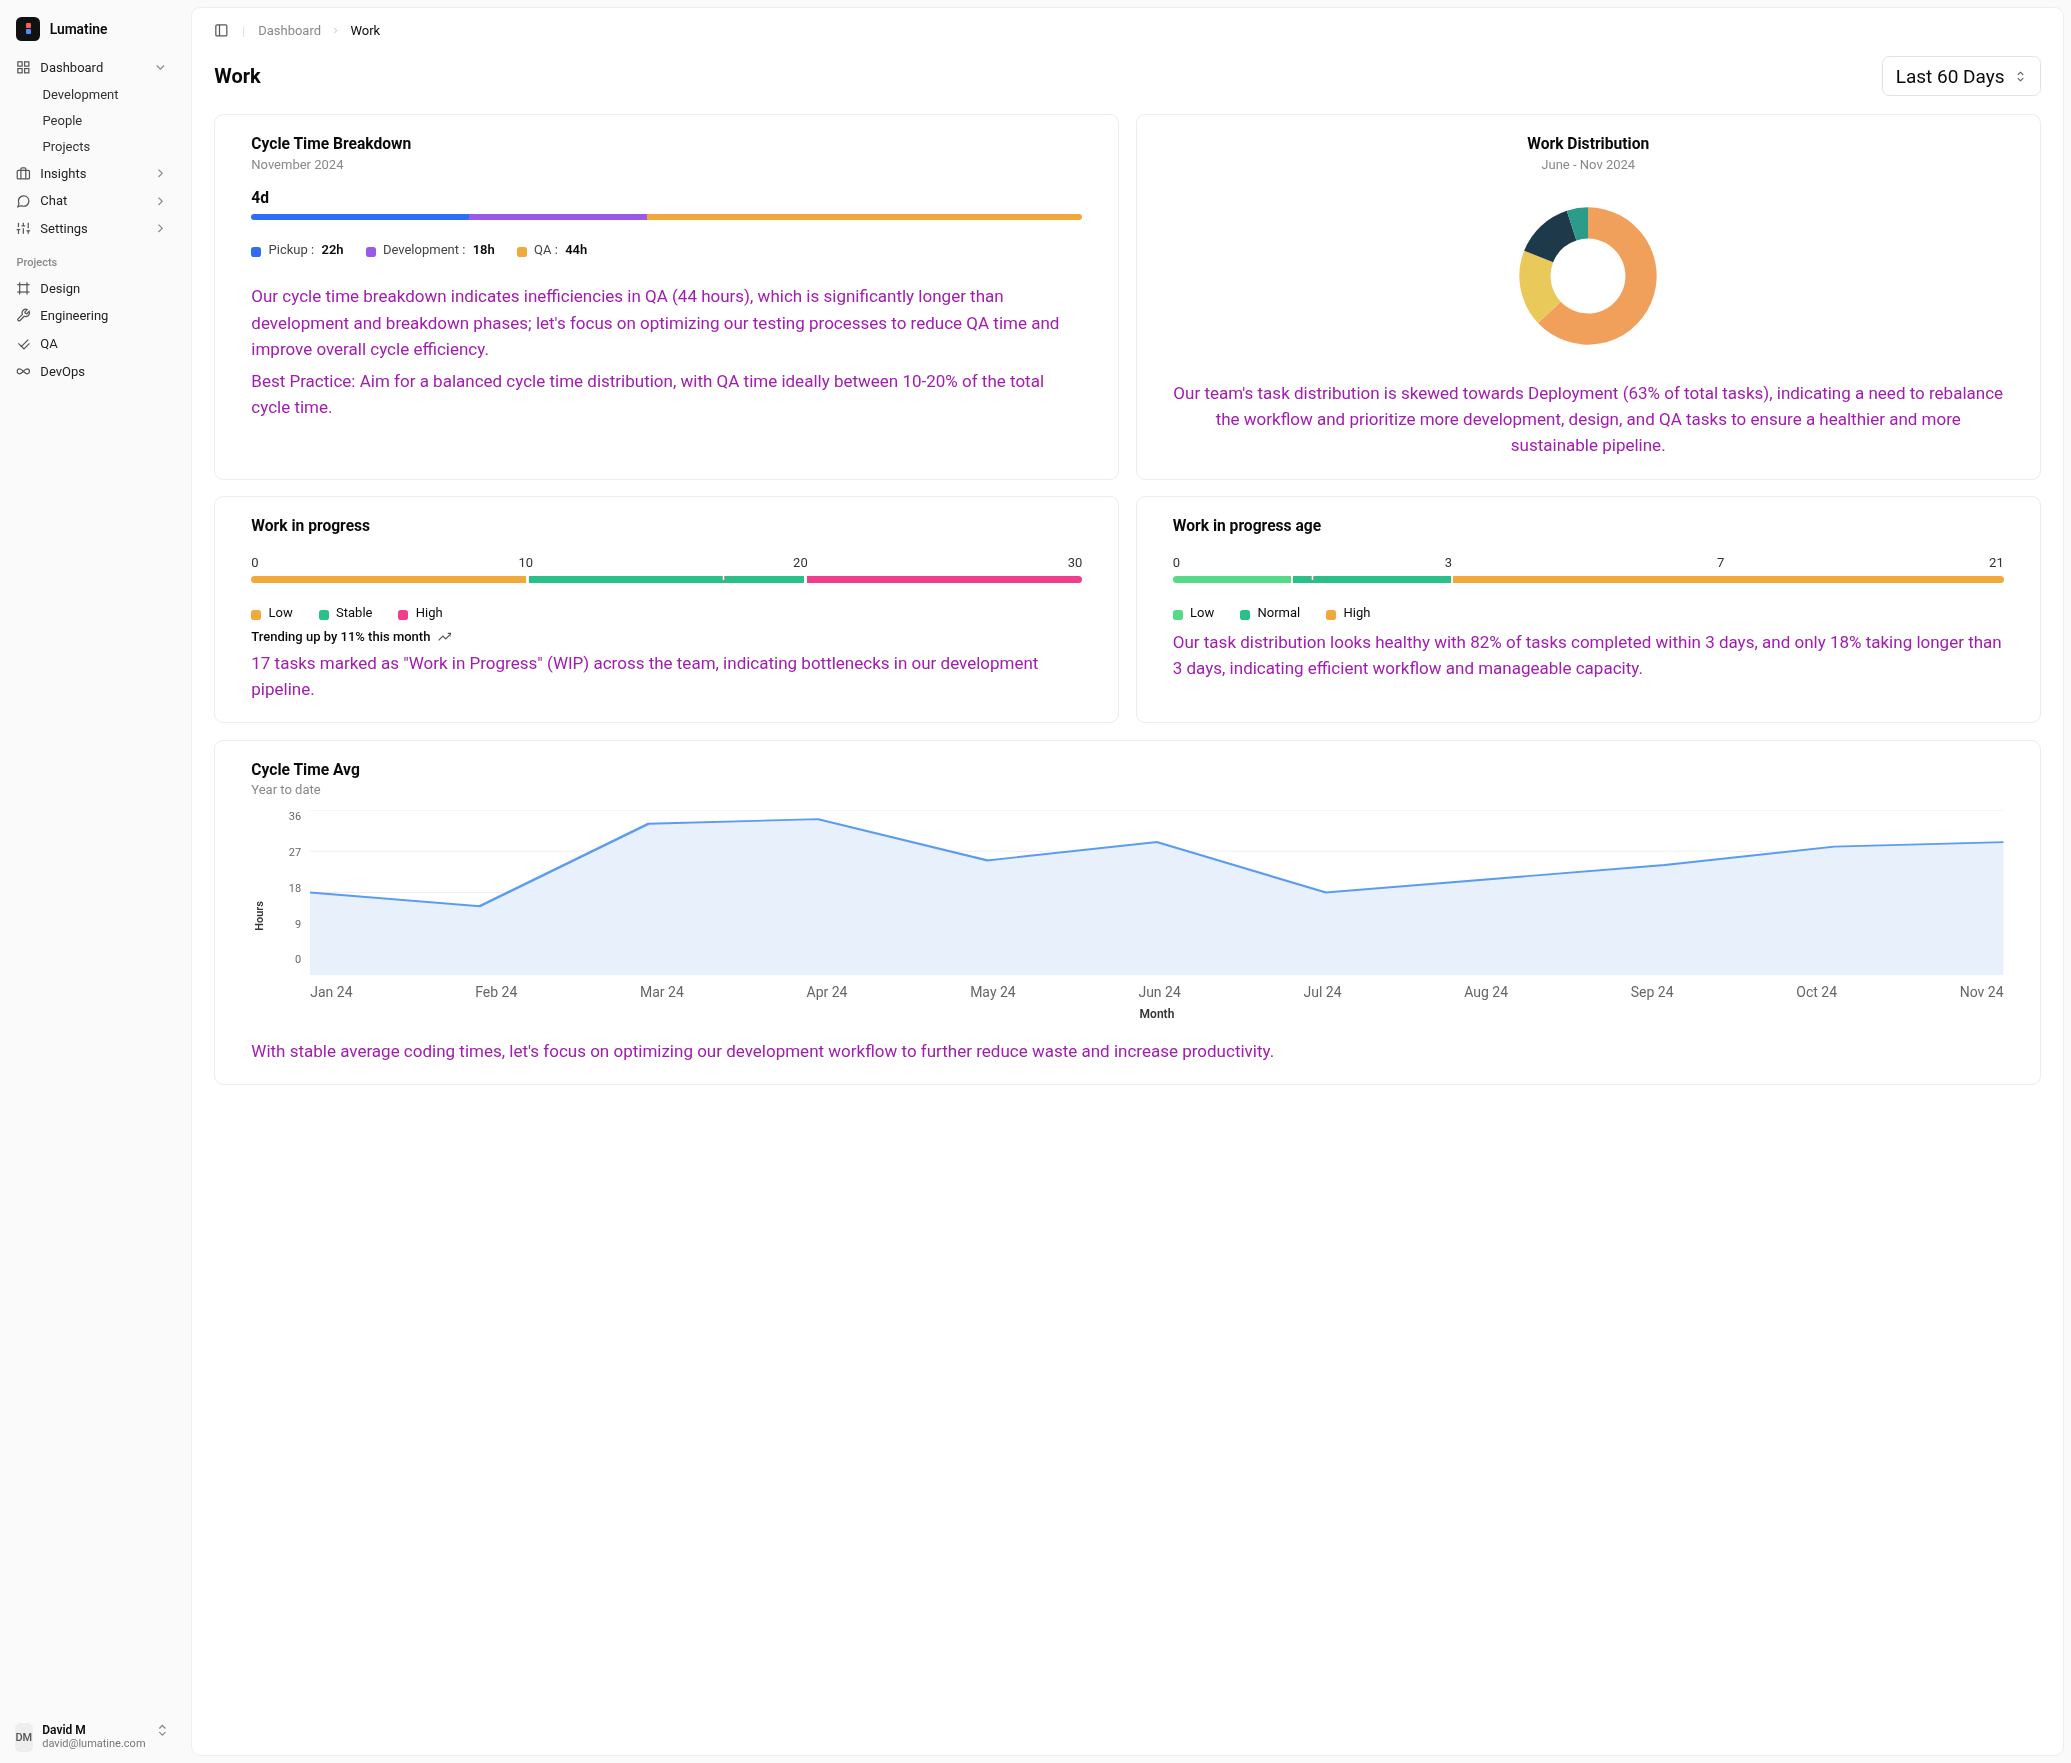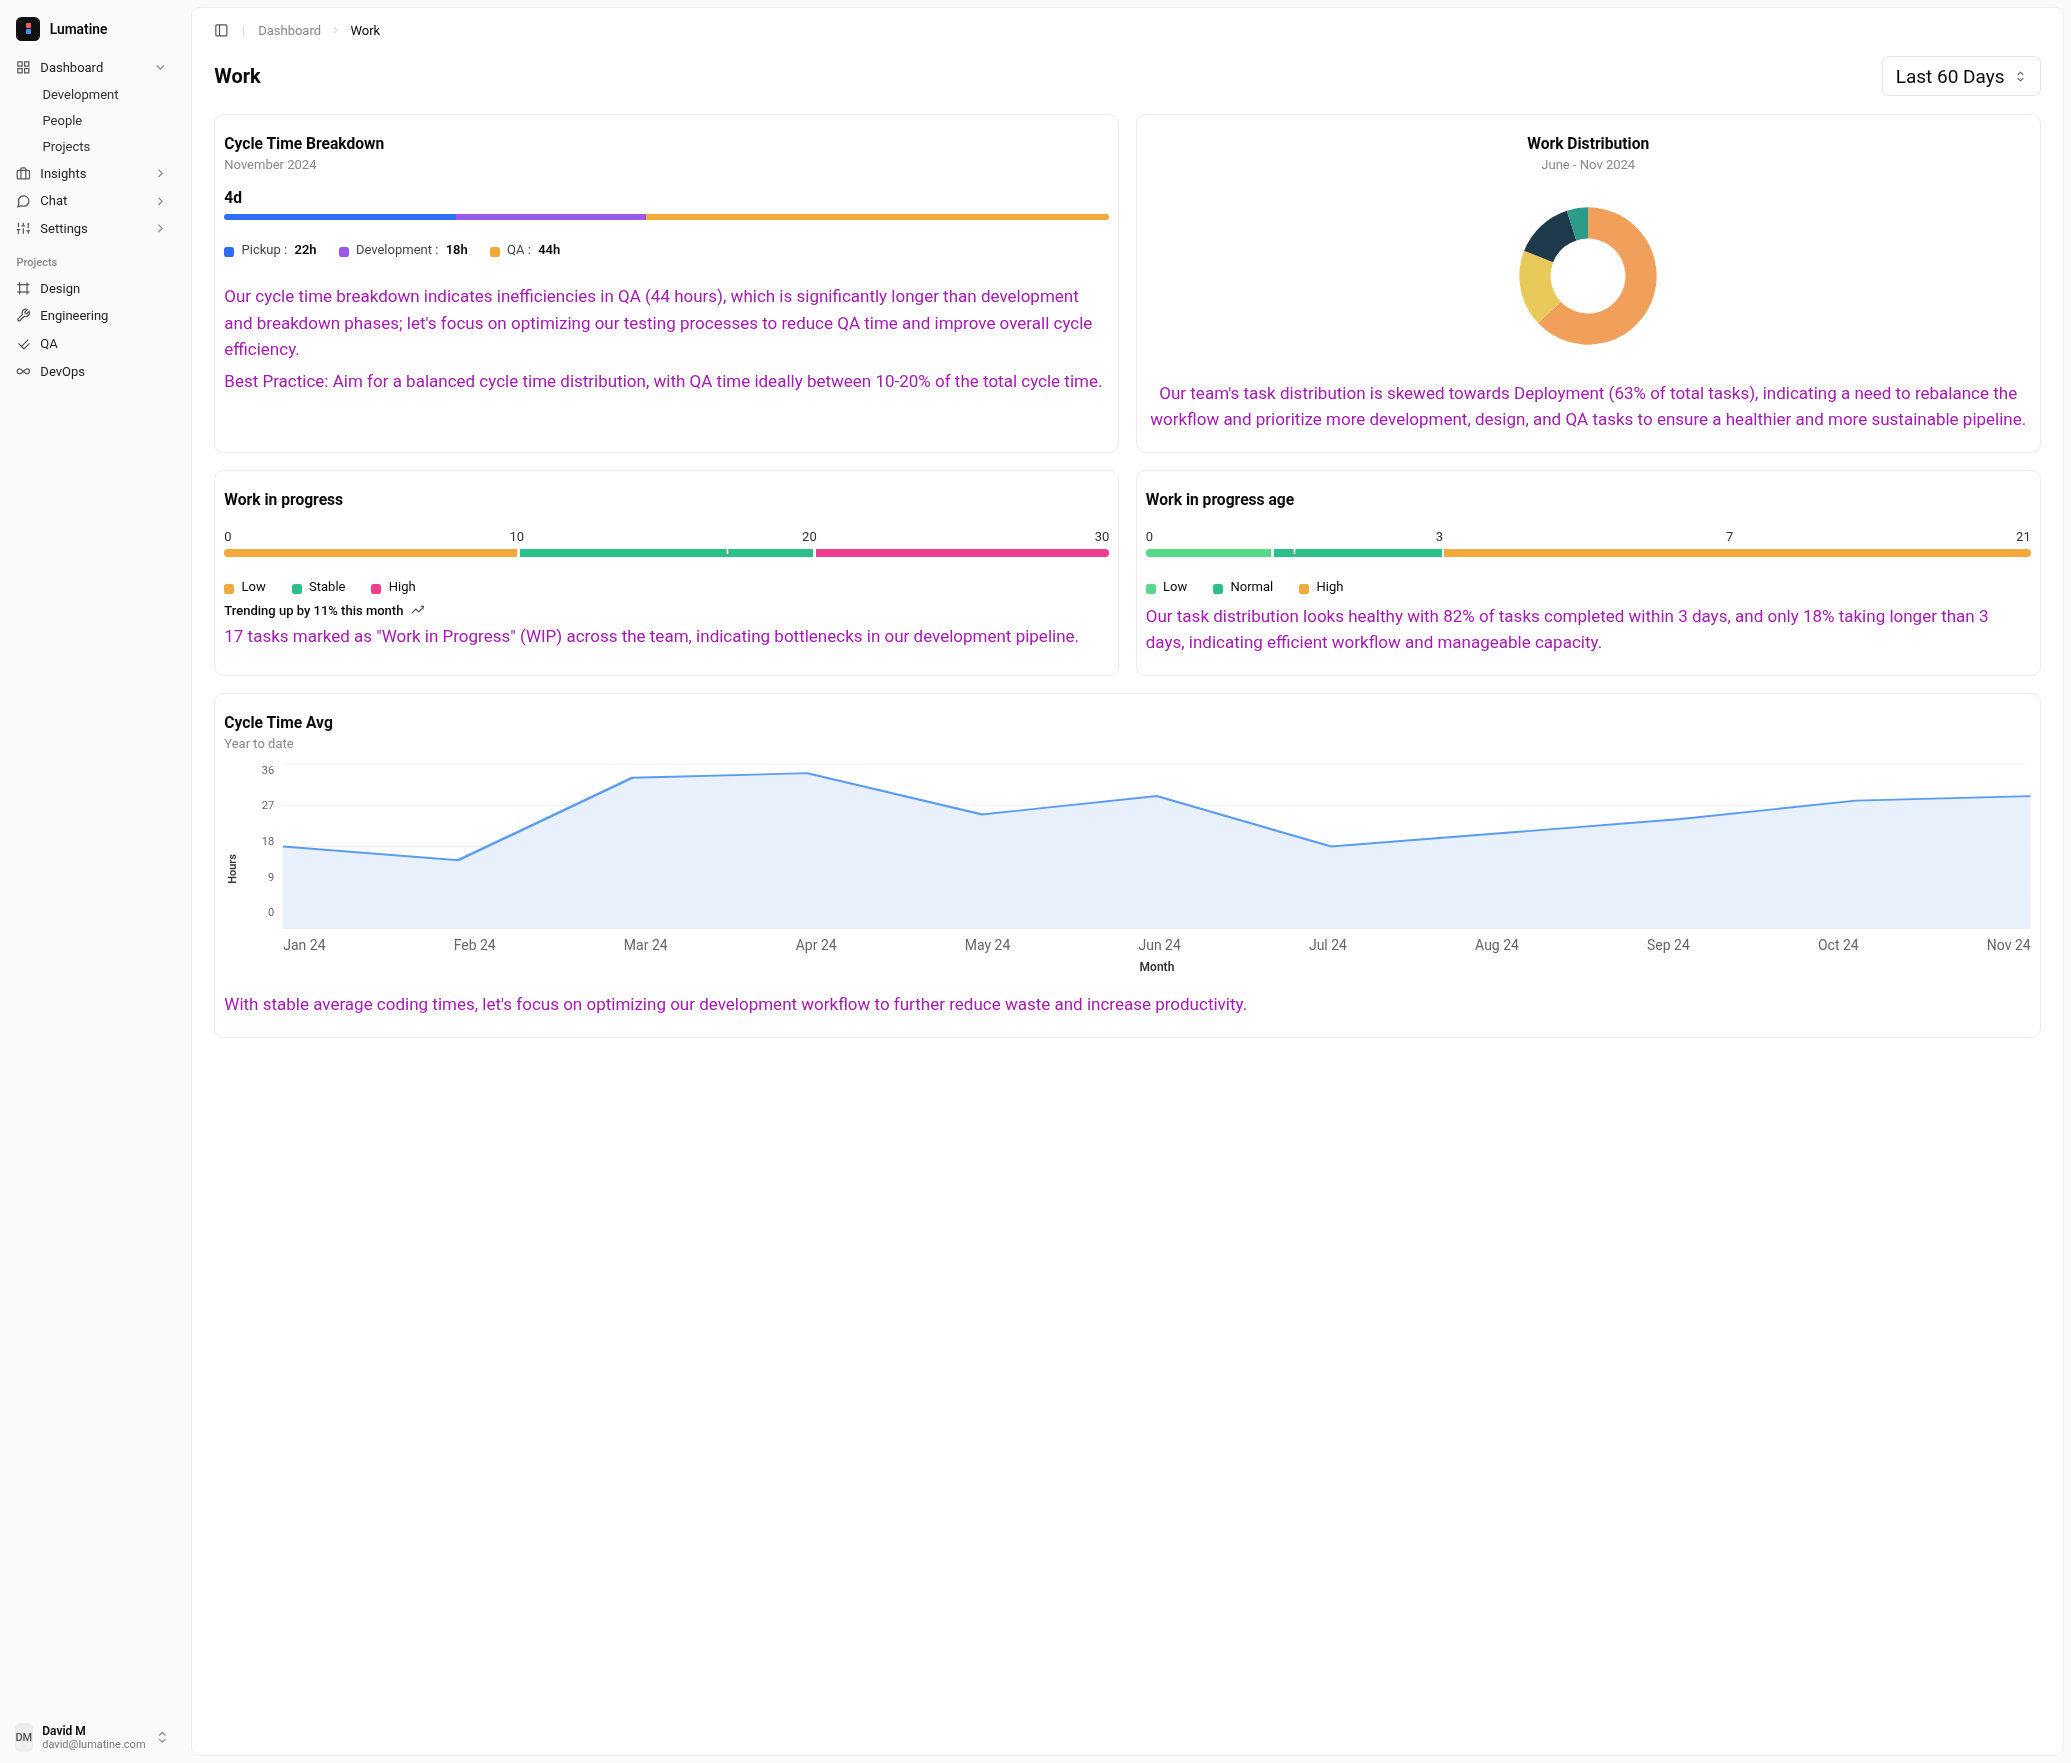--- a/index.html
+++ b/index.html
@@ -42,21 +42,21 @@
   display:flex; align-items:center; gap:9.2px;
   padding:6.4px 9.2px; border-radius:5.5px;
   color:#222; font-size:13px; cursor:pointer;
 }
 .nav-item .chev { margin-left:auto; color:#888; }
 .nav-sub { padding-left:26px; }
 .nav-sub .nav-item { font-size:13px; padding:5.5px 9.2px; color:#333; }
 .nav-section-label { font-size:11px; color:#888; padding:13px 9.2px 5.5px; font-weight:500; }
 .icon { width:14.7px; height:14.7px; flex-shrink:0; color:#555; }
 .user-footer {
-  margin-top:auto; display:flex; align-items:center; gap:9.2px;
+  margin-top:auto; display:flex; align-items:flex-start; gap:9.2px;
   padding:9.2px 7.3px 3.7px; border-top:0.9px solid transparent;
 }
 .avatar {
   width:29px; height:29px; border-radius:5.5px; background:#eee;
   display:flex; align-items:center; justify-content:center;
   font-size:11px; font-weight:500; color:#555;
 }
 .user-name { font-size:12px; font-weight:600; line-height:1.2; }
 .user-email { font-size:11px; color:#777; line-height:1.2; }
 .user-chev { margin-left:auto; color:#888; }
@@ -82,21 +82,21 @@
 .selector {
   display:flex; align-items:center; gap:9.2px;
   border:0.9px solid #e2e2e2; border-radius:7.3px;
   padding:7.3px 13px; font-size:19px; cursor:pointer;
 }
 .grid {
   display:grid; grid-template-columns:1fr 1fr; gap:16.5px;
 }
 .card {
   border:0.9px solid #ececec; border-radius:9.2px;
-  padding:20px 9px; background:#fff;
+  padding:20px 36px; background:#fff;
 }
 .card h3 { font-size:15.6px; font-weight:700; margin-bottom:3.7px; }
 .card .sub { font-size:13px; color:#888; margin-bottom:13px; }
 .card.center h3, .card.center .sub { text-align:center; }
 .card .text { color:#a21caf; font-size:17px; line-height:1.55; margin-top:5.5px; }
 .wide { grid-column:1/-1; }
 
 .metric { font-size:15.6px; font-weight:700; margin:16.5px 0 7.3px; }
 .stacked-bar { display:flex; height:6.4px; border-radius:3.7px; overflow:hidden; }
 .stacked-bar > div { height:100%; }

